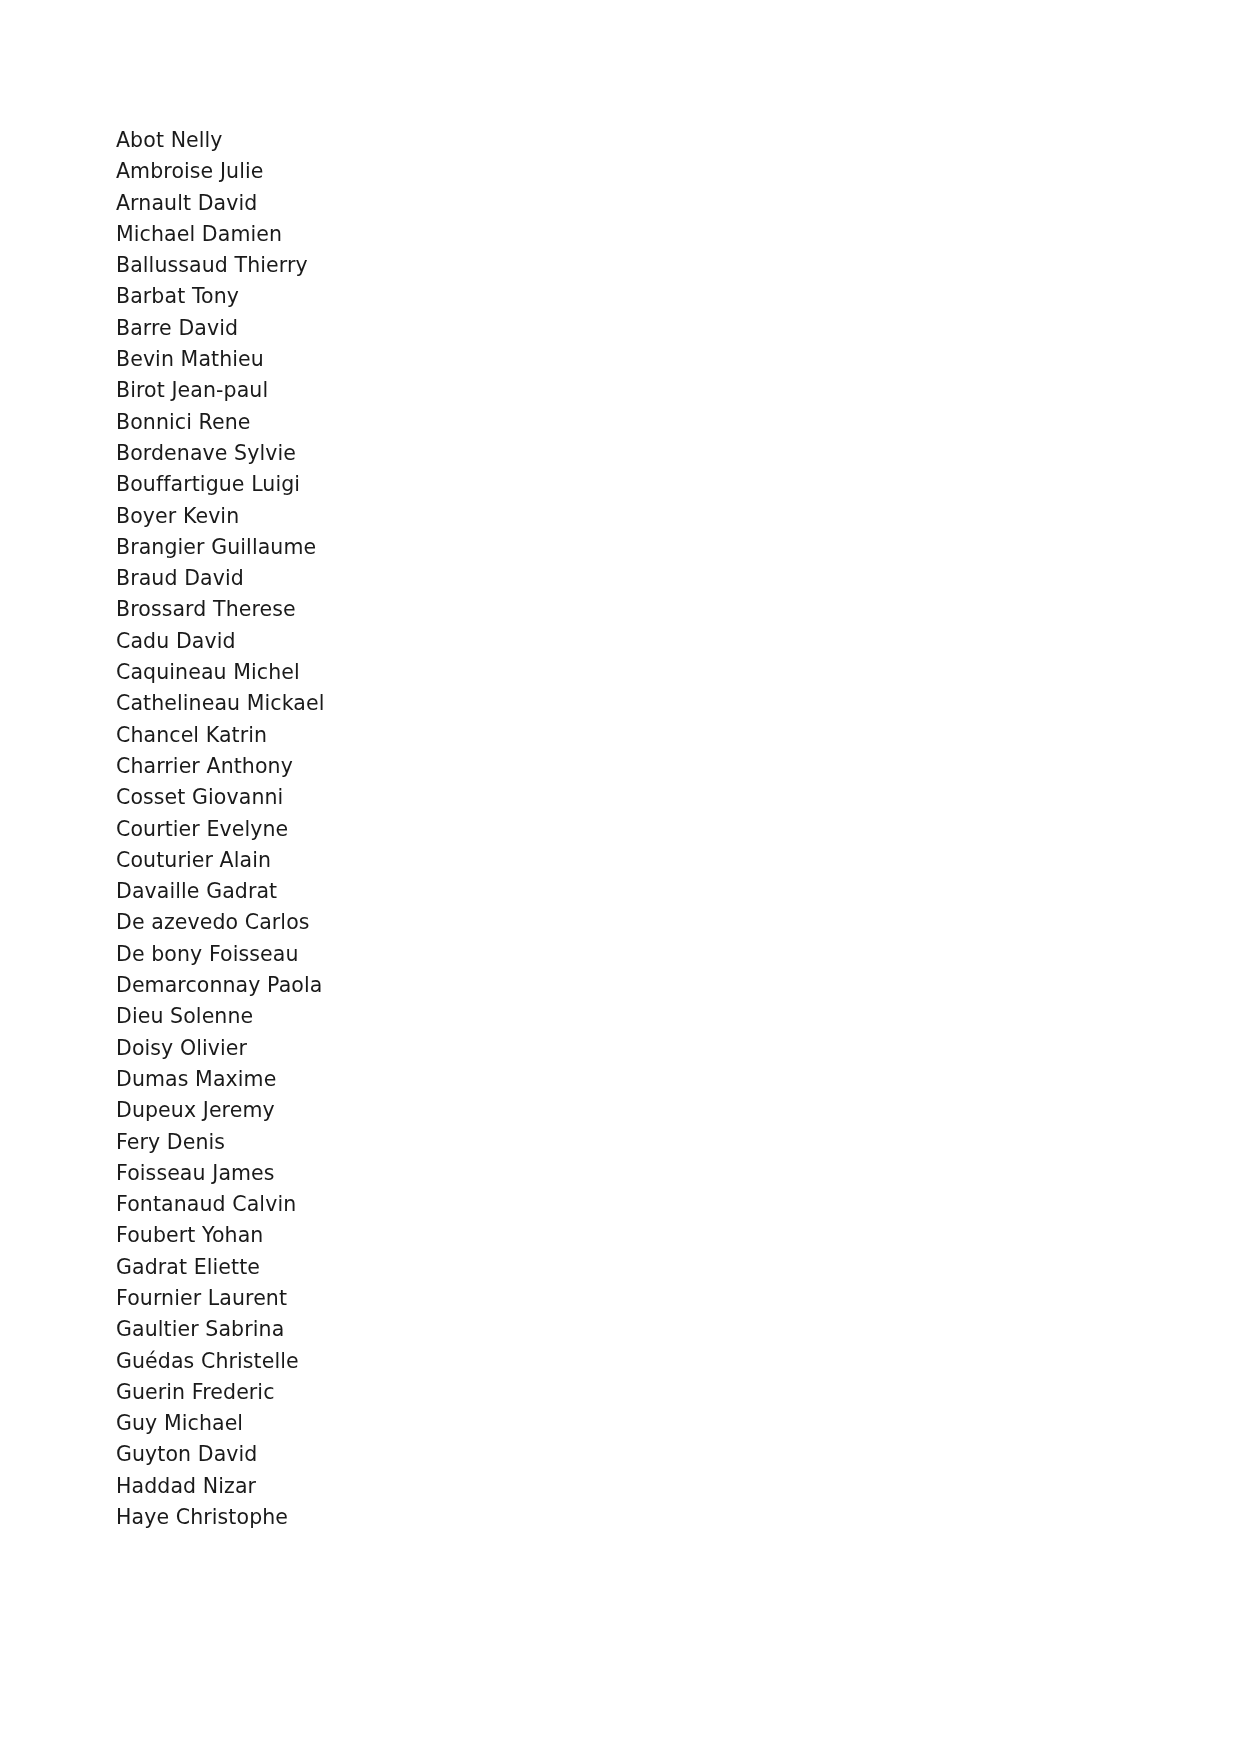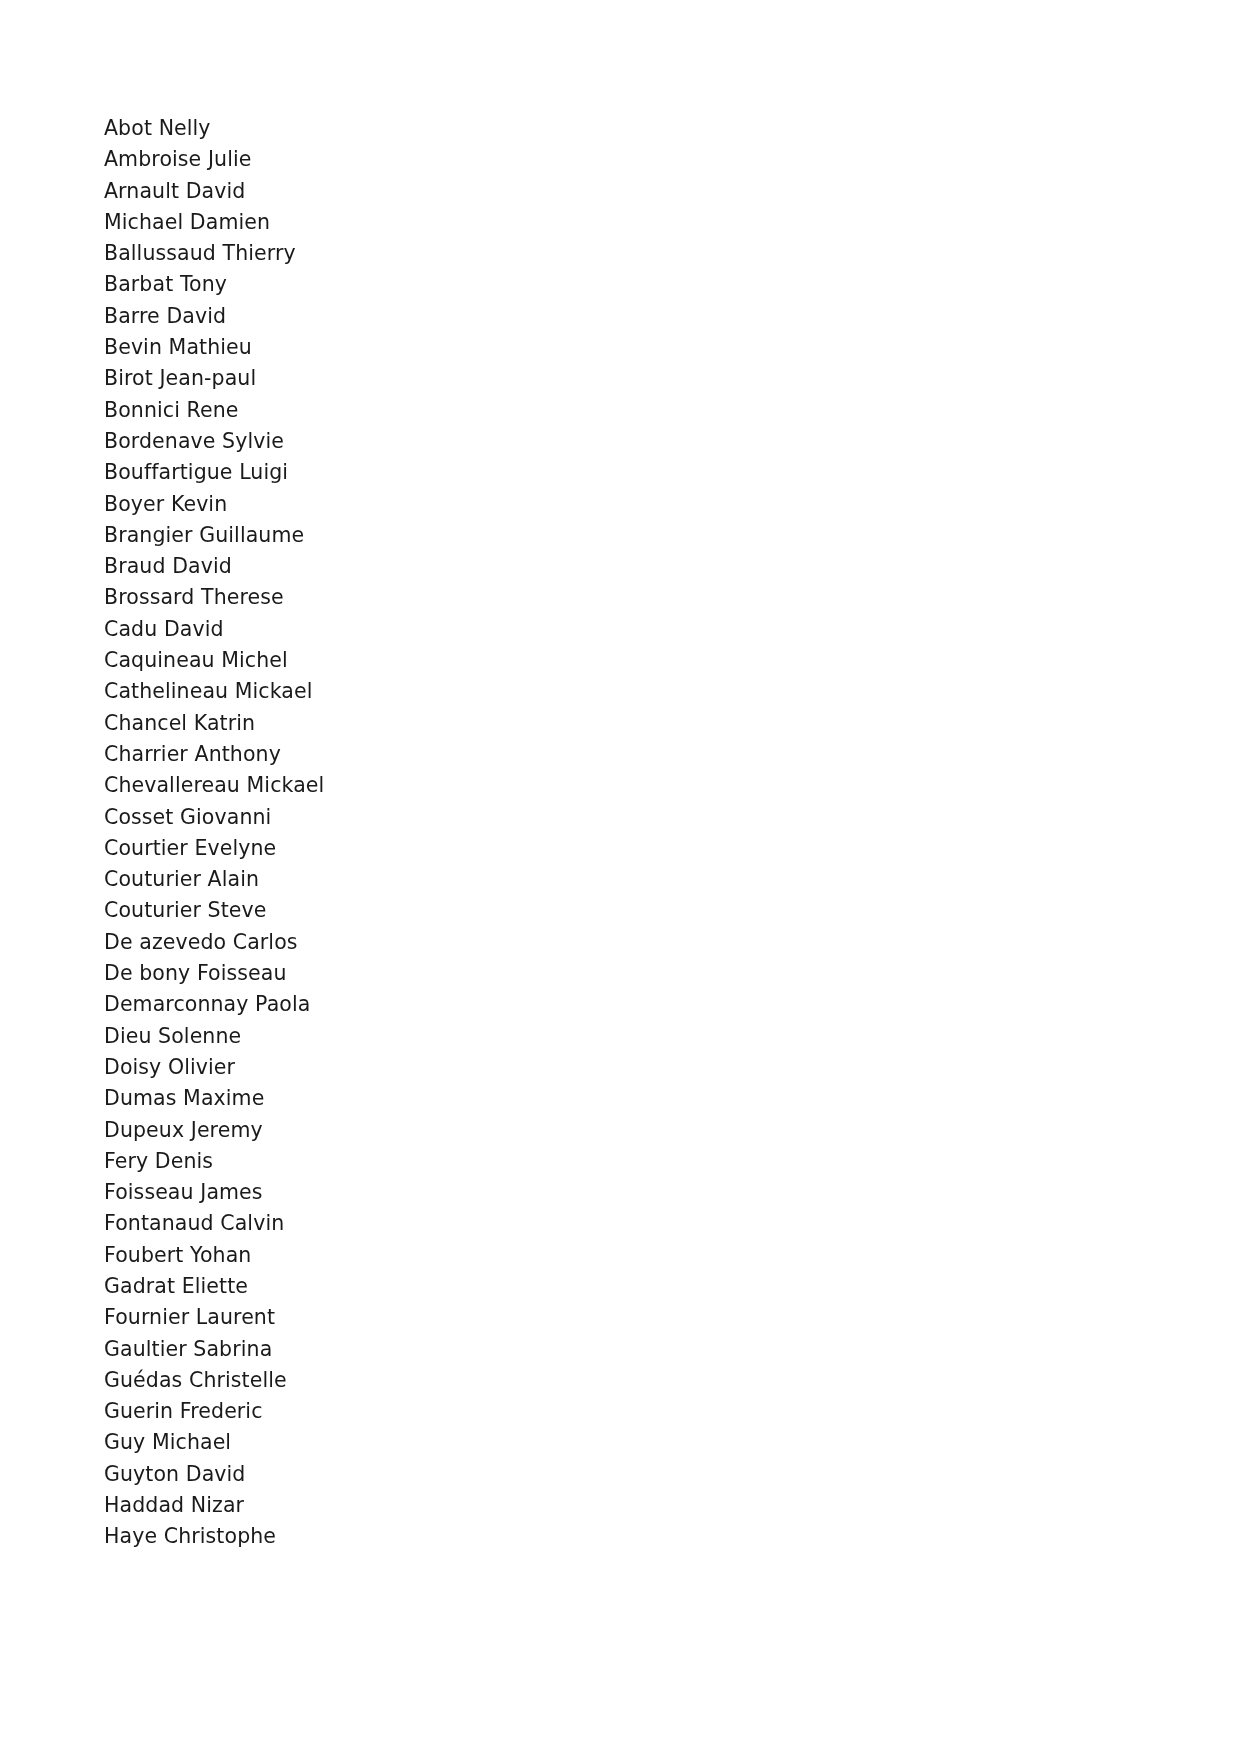--- a/index.html
+++ b/index.html
@@ -20,21 +20,21 @@
     height: 1754px;
     background: #ffffff;
     box-sizing: border-box;
   }
   .name-list {
     position: absolute;
     left: 104px;
     top: 113px;
     width: 900px;
     list-style: none;
-    margin: 0;
+    margin: 12px;
     padding: 0;
   }
   .name-list li {
     font-size: 20.5px;
     line-height: 31.3px;
     color: #1a1a1a;
     white-space: nowrap;
     letter-spacing: 0.1px;
   }
 </style>
@@ -57,25 +57,24 @@
       <li>Bouffartigue Luigi</li>
       <li>Boyer Kevin</li>
       <li>Brangier Guillaume</li>
       <li>Braud David</li>
       <li>Brossard Therese</li>
       <li>Cadu David</li>
       <li>Caquineau Michel</li>
       <li>Cathelineau Mickael</li>
       <li>Chancel Katrin</li>
       <li>Charrier Anthony</li>
-      <li>Chevallereau Mickael</li>
       <li>Cosset Giovanni</li>
       <li>Courtier Evelyne</li>
       <li>Couturier Alain</li>
-      <li>Couturier Steve</li>
+      <li>Davaille Gadrat</li>
       <li>De azevedo Carlos</li>
       <li>De bony Foisseau</li>
       <li>Demarconnay Paola</li>
       <li>Dieu Solenne</li>
       <li>Doisy Olivier</li>
       <li>Dumas Maxime</li>
       <li>Dupeux Jeremy</li>
       <li>Fery Denis</li>
       <li>Foisseau James</li>
       <li>Fontanaud Calvin</li>

